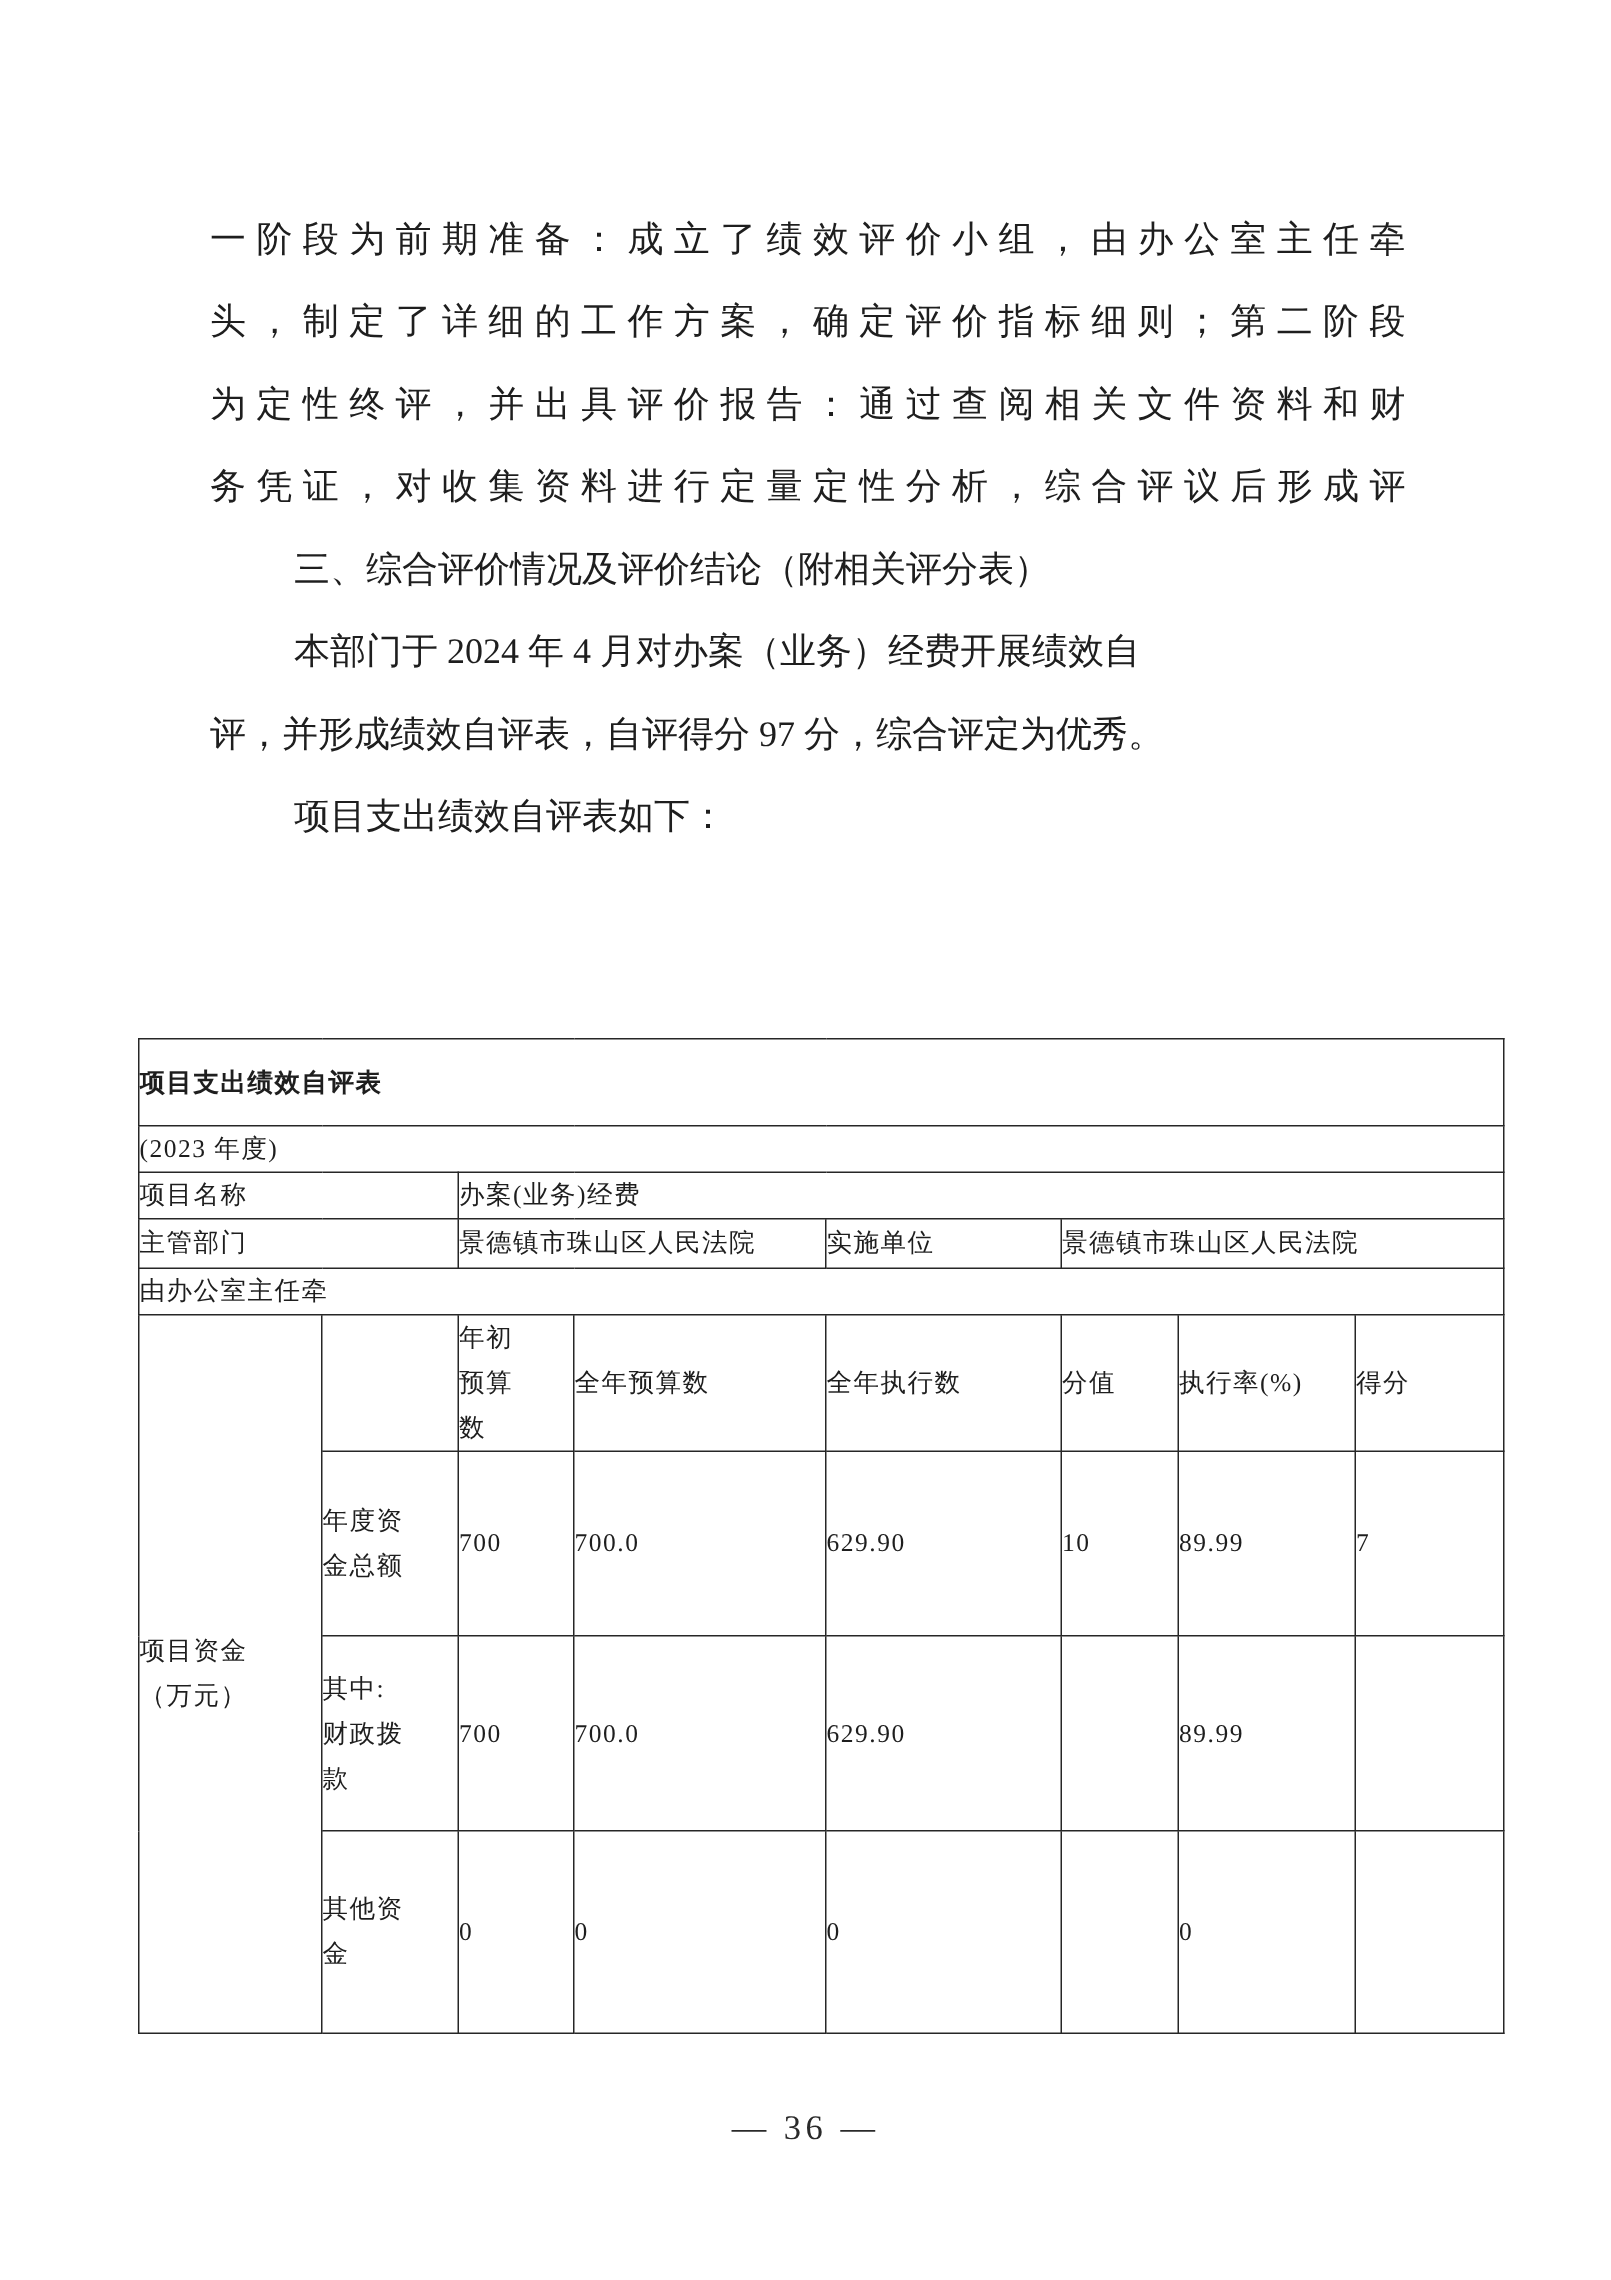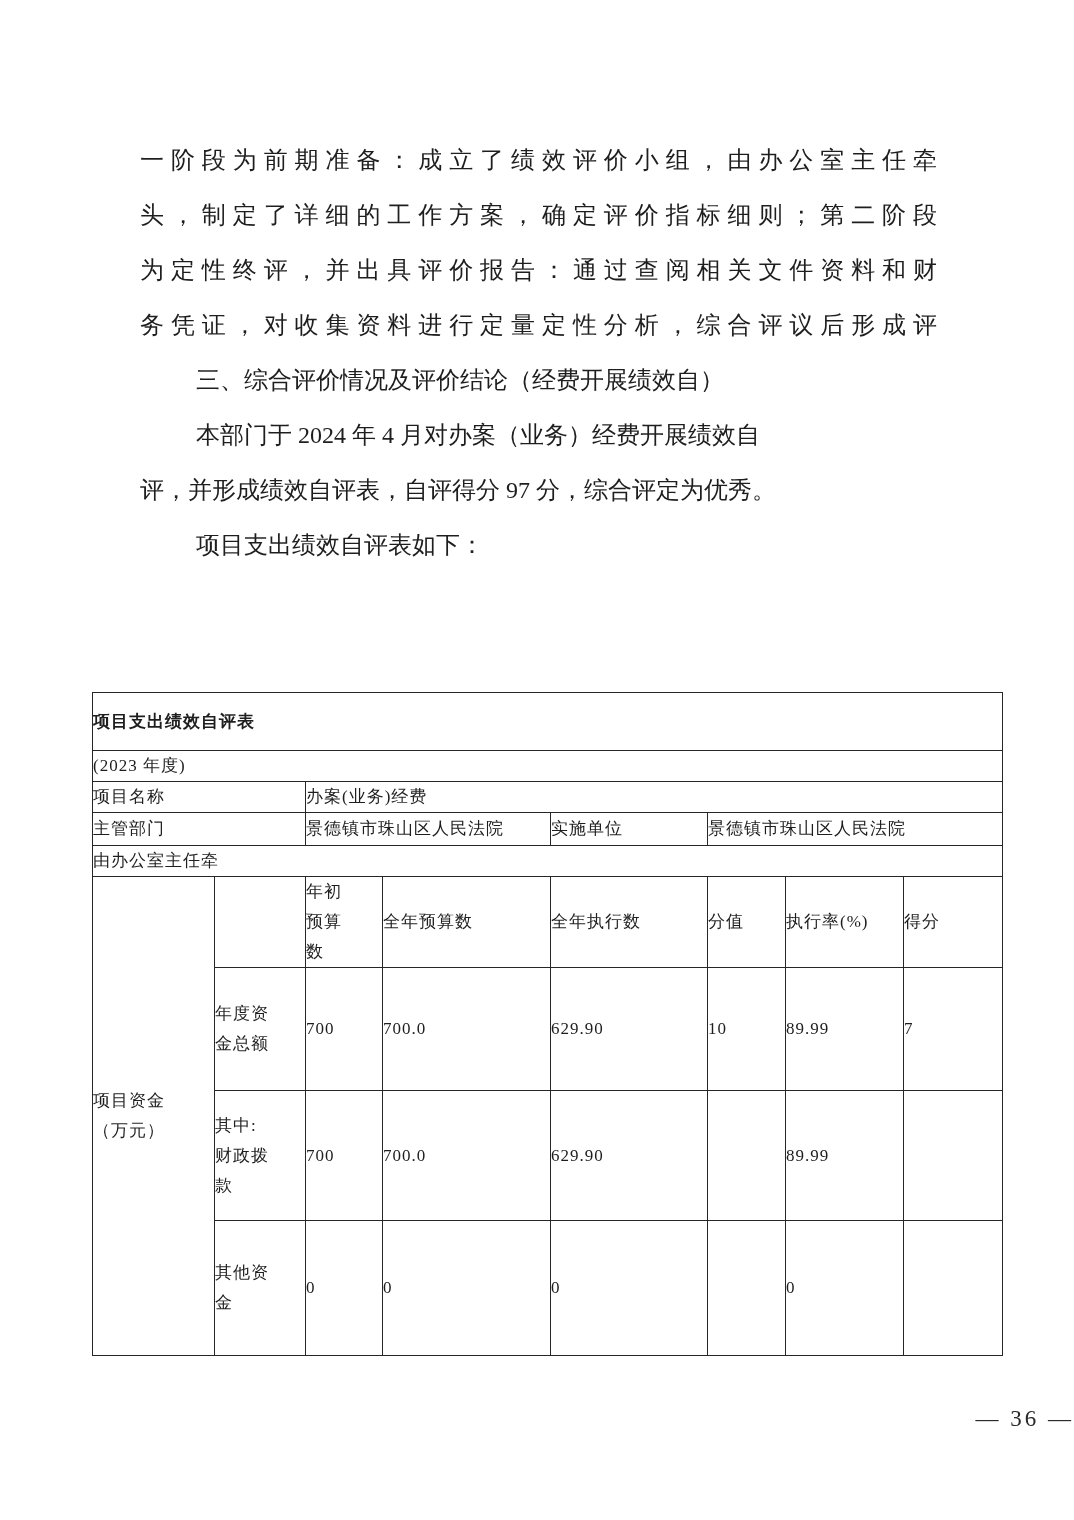--- a/index.html
+++ b/index.html
@@ -63,35 +63,35 @@
     font-size: 23px;
     letter-spacing: 2px;
   }
   td.prewrap, span.prewrap { white-space: pre-line; }
 
   
   .page-number {
     position: absolute;
     left: 0; top: 1406px;
     width: 100%;
-    text-align: right;
+    text-align: center;
     font-size: 23px;
     letter-spacing: 3px;
     color: #2a2a2a;
   }
 </style>
 </head>
 <body>
 
 <div class="text-block">
   <div class="line justify">一阶段为前期准备：成立了绩效评价小组，由办公室主任牵</div>
   <div class="line justify">头，制定了详细的工作方案，确定评价指标细则；第二阶段</div>
   <div class="line justify">为定性终评，并出具评价报告：通过查阅相关文件资料和财</div>
   <div class="line justify">务凭证，对收集资料进行定量定性分析，综合评议后形成评</div>
-  <div class="line indent">三、综合评价情况及评价结论（经费开展绩效自）</div>
+  <div class="line indent">三、综合评价情况及评价结论（附相关评分表）</div>
   <div class="line indent">本部门于 2024 年 4 月对办案（业务）经费开展绩效自</div>
   <div class="line">评，并形成绩效自评表，自评得分 97 分，综合评定为优秀。</div>
   <div class="line indent">项目支出绩效自评表如下：</div>
 </div>
 
 <table class="self-eval">
   <colgroup>
     <col style="width:122px">
       <col style="width:91px">
       <col style="width:77px">

